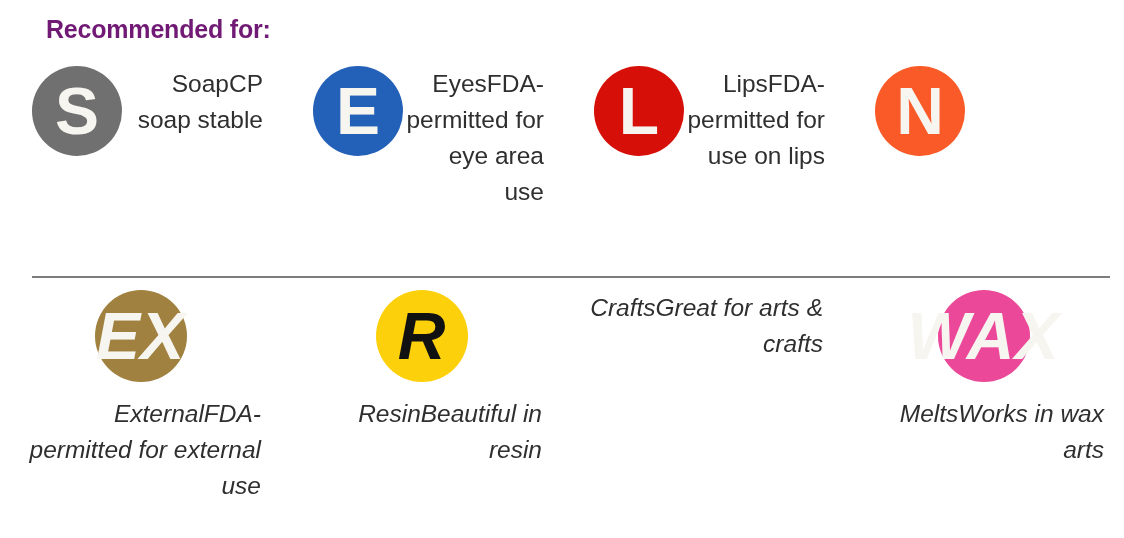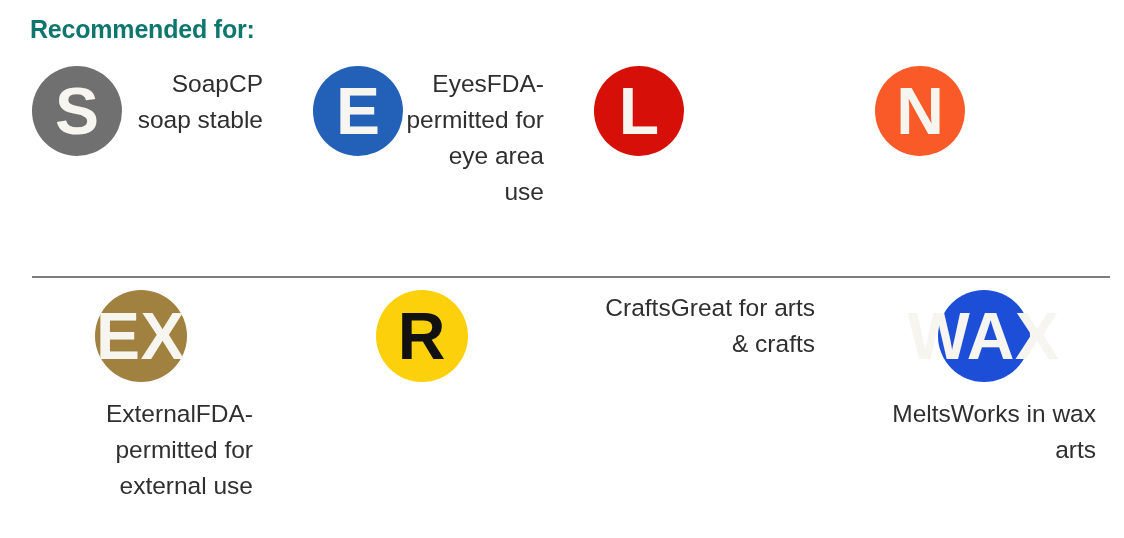--- a/index.html
+++ b/index.html
@@ -19,26 +19,26 @@
 
   .panel {
     position: relative;
     width: 1124px;
     height: 538px;
     box-sizing: border-box;
   }
 
   .panel-title {
     position: absolute;
-    left: 30px;
+    left: 46px;
     top: 14px;
     font-size: 25px;
     font-weight: bold;
     letter-spacing: -0.2px;
-    color: #0f766e;
+    color: #701a75;
     line-height: 1.2;
     text-align: right;
   }
 
   
   .row {
     position: absolute;
     left: 0;
     width: 1124px;
     display: flex;
@@ -73,21 +73,22 @@
     color: #2f2f2f;
   }
 
   .row-one .cell {
     width: 281px;
     padding: 0 18px;
   }
 
   .row-two .cell {
     width: 281px;
-    padding: 0 28px;
+    padding: 0 20px;
+    font-style: italic;
   }
 
   
   .badge {
     border-radius: 50%;
     display: flex;
     align-items: center;
     justify-content: center;
     color: #f7f5f0;
     font-weight: bold;
@@ -143,45 +144,47 @@
       <span class="cell-label">SoapCP soap stable</span>
     </div>
 
     <div class="cell" style="color: rgb(47, 47, 47);">
       <span class="badge" style="background: rgb(35, 96, 184); color: rgb(247, 245, 240);">E</span>
       <span class="cell-label">EyesFDA-permitted for eye area use</span>
     </div>
 
     <div class="cell" style="color: rgb(47, 47, 47);">
       <span class="badge" style="background: rgb(214, 16, 8); color: rgb(247, 245, 240);">L</span>
+      <span class="cell-label">LipsFDA-permitted for use on lips</span>
     </div>
 
     <div class="cell" style="color: rgb(47, 47, 47);">
       <span class="badge" style="background: rgb(250, 90, 40); color: rgb(247, 245, 240);">N</span>
     </div>
 
   </div>
 
   <div class="divider" style="background: rgb(125, 125, 125);"></div>
 
   <div class="row row-two">
 
     <div class="cell" style="color: rgb(47, 47, 47);">
       <span class="badge badge-text-small" style="background: rgb(160, 129, 63); color: rgb(247, 245, 240);">EX</span>
       <span class="cell-label">ExternalFDA-permitted for external use</span>
     </div>
 
     <div class="cell" style="color: rgb(47, 47, 47);">
       <span class="badge badge-dark" style="background: rgb(252, 208, 10); color: rgb(17, 17, 17);">R</span>
+      <span class="cell-label">ResinBeautiful in resin</span>
     </div>
 
     <div class="cell" style="color: rgb(47, 47, 47);">
       <span class="cell-label">CraftsGreat for arts &amp; crafts</span>
     </div>
 
     <div class="cell" style="color: rgb(47, 47, 47);">
-      <span class="badge badge-text-small" style="background: #1d4ed8; color: rgb(247, 245, 240);">WAX</span>
+      <span class="badge badge-text-small" style="background: #ec4899; color: rgb(247, 245, 240);">WAX</span>
       <span class="cell-label">MeltsWorks in wax arts</span>
     </div>
 
   </div>
 
 </div>
 
 </body></html>

